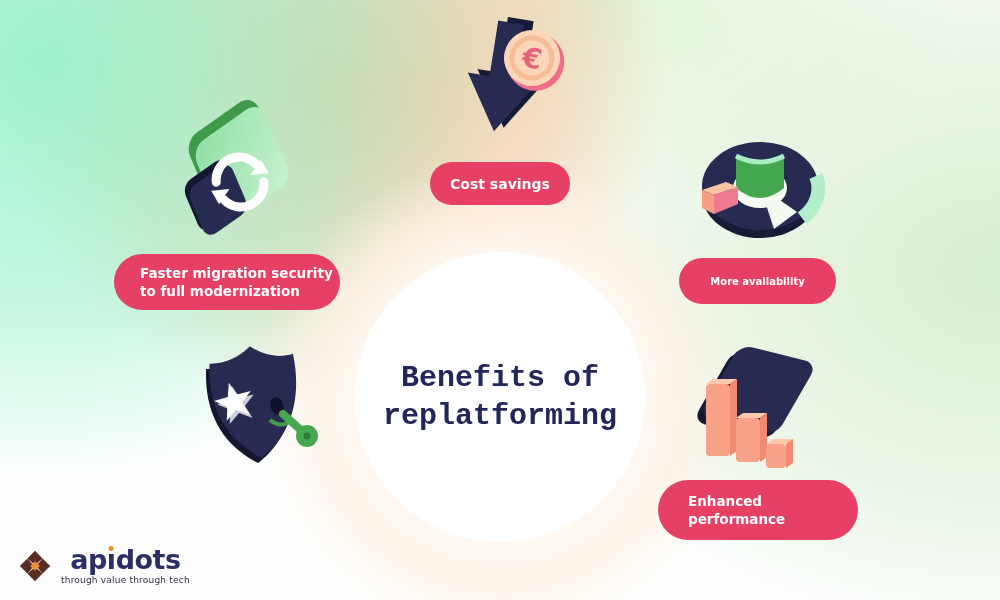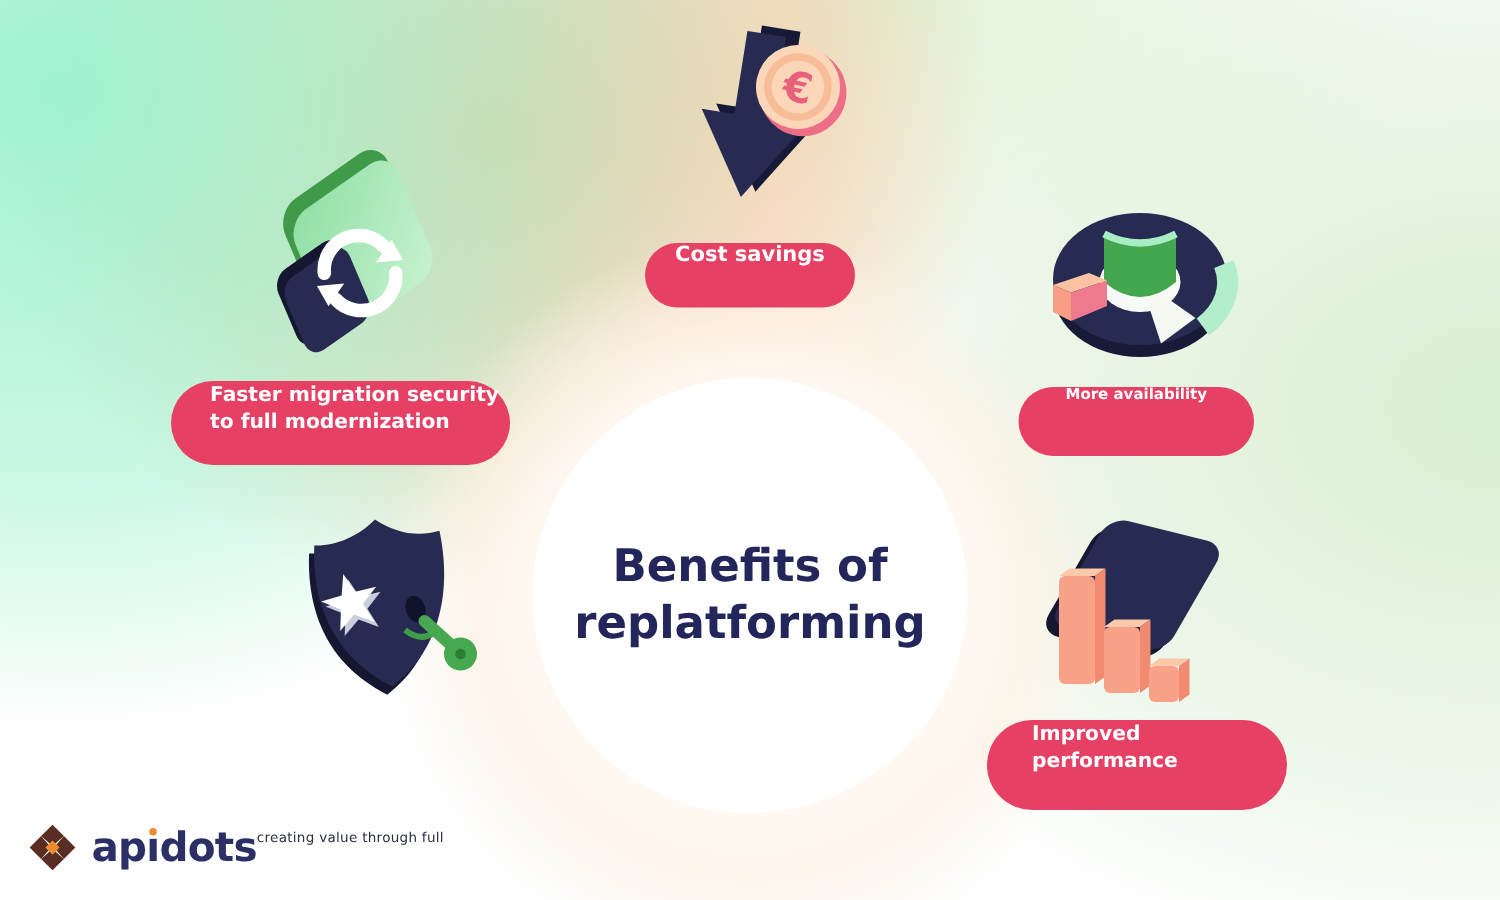--- a/index.html
+++ b/index.html
@@ -12,43 +12,43 @@
       radial-gradient(ellipse 520px 300px at 60% 0%,  rgba(216,240,206,0.80) 0%, rgba(216,240,206,0) 70%),
       radial-gradient(ellipse 640px 460px at 100% 45%,rgba(205,233,196,0.75) 0%, rgba(205,233,196,0.35) 52%, rgba(205,233,196,0) 80%),
       linear-gradient(180deg,#ffffff 0%,#fdfefd 100%);
   }
   .glow{
     position:absolute;left:258px;top:158px;width:484px;height:484px;border-radius:50%;
     background:radial-gradient(closest-side, rgba(255,249,242,0.98) 58%, rgba(254,243,231,0.8) 76%, rgba(254,243,231,0) 100%);
   }
   .center-circle{
     position:absolute;left:355px;top:252px;width:290px;height:290px;border-radius:50%;
-    background:#ffffff;display:flex;align-items:center;justify-content:center;
+    background:#ffffff;display:flex;align-items:center;justify-content:center;font-family:Liberation Mono, monospace;
   }
   .title{font-size:30px;font-weight:bold;color:var(--title-text,#23265a);text-align:center;line-height:1.28;}
   .title span{display:block;}
   .pill{
     position:absolute;background:var(--pill-bg,#e64064);color:var(--pill-text,#fff);
-    border-radius:32px;display:flex;flex-direction:column;justify-content:flex-start;
+    border-radius:32px;display:flex;flex-direction:column;justify-content:center;
     font-weight:bold;box-sizing:border-box;
   }
   .pill span{display:block;}
   .pill-cost {left:430px;top:162px;width:140px;height:43px;align-items:center;font-size:14px;}
   .pill-avail{left:679px;top:258px;width:157px;height:46px;align-items:center;font-size:10px;}
   .pill-perf {left:658px;top:480px;width:200px;height:60px;padding-left:30px;font-size:13.5px;line-height:1.35;}
   .pill-sec  {left:159px;top:481px;width:168px;height:57px;padding-left:22px;font-size:13.5px;line-height:1.35;}
   .pill-mig  {left:114px;top:254px;width:226px;height:56px;padding-left:26px;font-size:13.5px;line-height:1.35;}
   .icon{position:absolute;}
   .icon-cost {left:438px;top:14px; width:130px;height:136px;}
   .icon-avail{left:694px;top:132px;width:132px;height:112px;}
   .icon-perf {left:696px;top:330px;width:120px;height:140px;}
   .icon-sec  {left:186px;top:334px;width:140px;height:140px;}
   .icon-mig  {left:176px;top:90px; width:136px;height:150px;}
   .logo{position:absolute;left:16px;top:546px;display:flex;align-items:center;gap:7px;}
-  .logo-body{display:flex;flex-direction:row;}
+  .logo-body{display:flex;flex-direction:column;align-items:center;}
   .logo-text{font-size:27px;font-weight:bold;color:var(--logo-navy,#2b2f66);line-height:1;letter-spacing:-0.5px;}
   .logo-i{position:relative;display:inline-block;}
   .i-dot{position:absolute;left:50%;top:0px;transform:translateX(-50%);width:5px;height:5px;border-radius:50%;background:var(--logo-orange,#ef8b2d);}
   .logo-tagline{font-size:9px;color:#2d3040;margin-top:2px;letter-spacing:0.2px;}
 </style>
 </head>
 <body>
 
 <div class="stage">
 
@@ -154,36 +154,36 @@
     </svg>
   </div>
 
   <div class="pill pill-cost">
     <span>Cost savings</span>
   </div>
   <div class="pill pill-avail">
     <span>More availability</span>
   </div>
   <div class="pill pill-perf">
-    <span>Improved performance</span>
+    <span>Enhanced performance</span>
   </div>
   <div class="pill pill-mig">
     <span>Faster migration security</span>
     <span>to full modernization</span>
   </div>
 
   <div class="logo">
     <svg width="38" height="38" viewBox="0 0 40 40">
       <g transform="translate(20,20)">
         <polygon points="0,-16 8,-8 0,-1 -8,-8" fill="#5a2d23"></polygon>
         <polygon points="16,0 8,8 1,0 8,-8" fill="#5a2d23"></polygon>
         <polygon points="0,16 -8,8 0,1 8,8" fill="#5a2d23"></polygon>
         <polygon points="-16,0 -8,-8 -1,0 -8,8" fill="#5a2d23"></polygon>
         <polygon points="0,-5 5,0 0,5 -5,0" fill="#ef8b2d"></polygon>
       </g>
     </svg>
     <div class="logo-body">
       <div class="logo-text"><span>ap</span><span class="logo-i"><span class="i-dot"></span><span>ı</span></span><span>dots</span></div>
-      <div class="logo-tagline">creating value through full</div>
+      <div class="logo-tagline">through value through tech</div>
     </div>
   </div>
 
 </div>
 
 </body></html>

